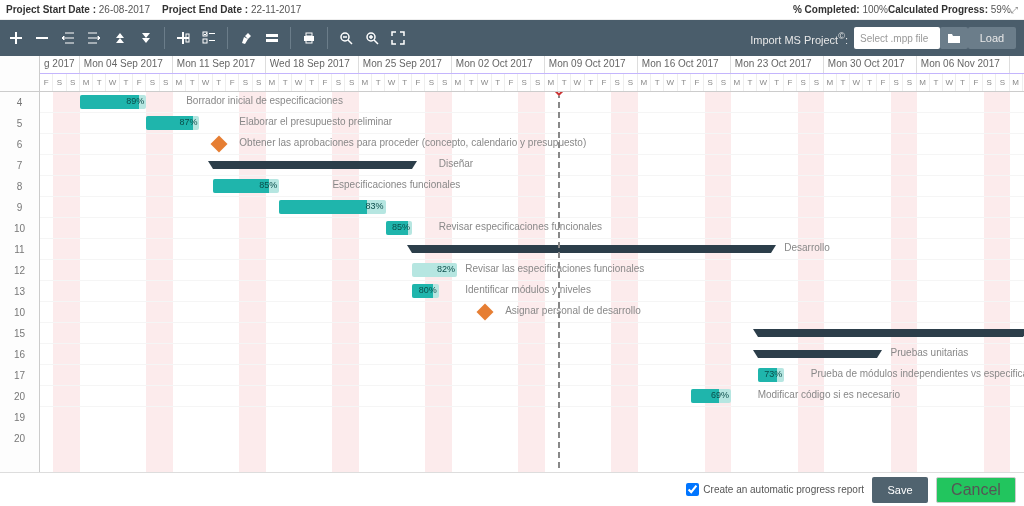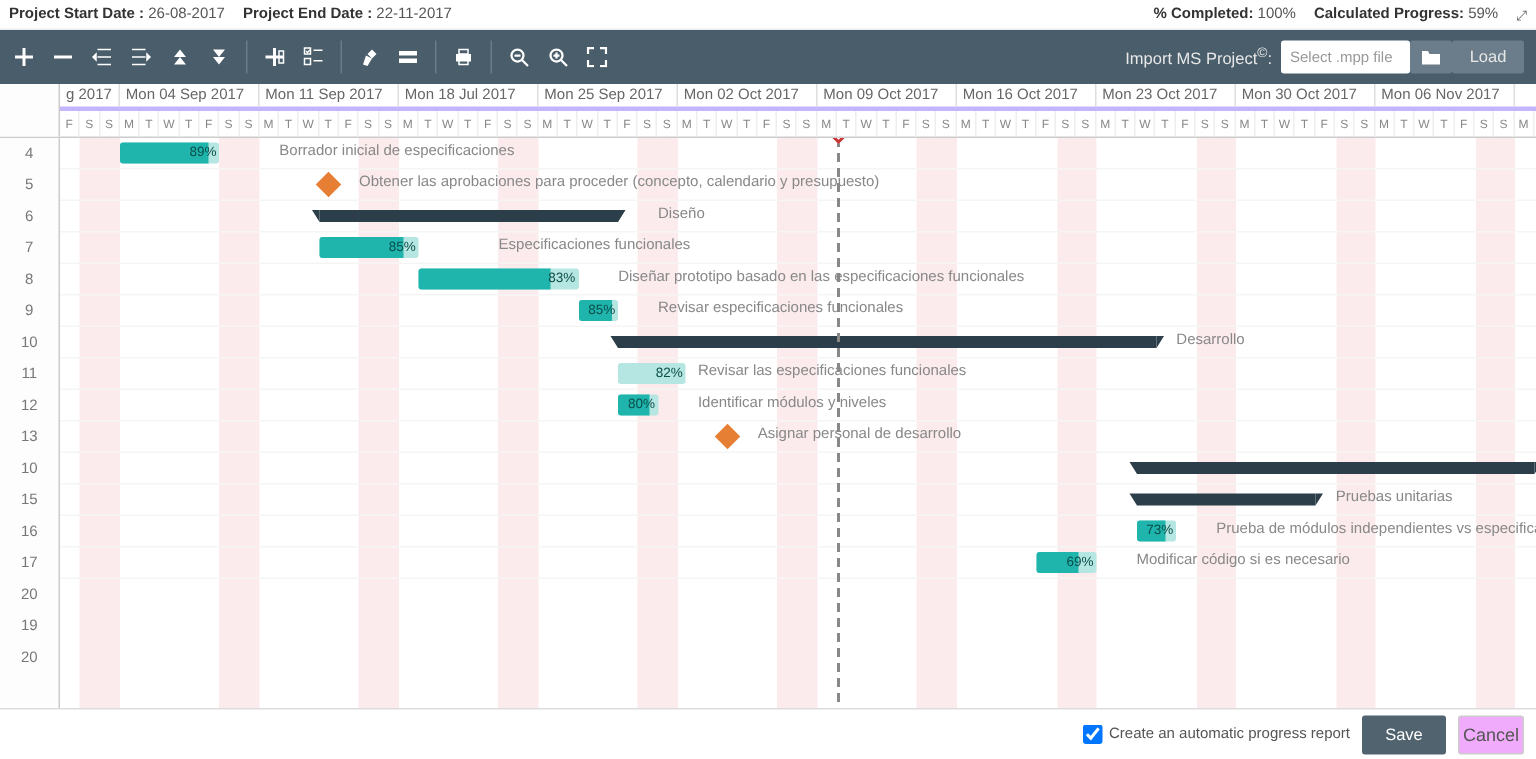--- a/index.html
+++ b/index.html
@@ -1,40 +1,40 @@
 <!DOCTYPE html>
 <html><head>
 <meta charset="utf-8">
 <style>
 * { margin:0; padding:0; box-sizing:border-box; font-family:Arial,Helvetica,sans-serif; }
 html,body { width:1024px; height:506px; overflow:hidden; background:#fff; }
 
 
 .infobar { display:flex; align-items:center; height:20px; font-size:10px; color:#555; padding:0 6px; border-bottom:1px solid #eee; }
 .infobar .left { flex:1; display:flex; gap:12px; }
-.infobar .right { display:flex; gap:12px; align-items:center; }
+.infobar .right { display:flex; align-items:center; }
 .infobar b { color:#333; font-weight:bold; }
 .collapse-icon { font-size:9px; line-height:8px; cursor:pointer; color:#666; }
 
 
 .toolbar { height:36px; background:#4a5d6b; display:flex; align-items:center; padding:0 8px; color:#fff; }
 .toolbar .grp { display:flex; gap:10px; align-items:center; }
 .toolbar .sep { width:1px; height:22px; background:#6b7d8a; margin:0 10px; }
 .toolbar .icon { width:16px; height:16px; cursor:pointer; display:flex; align-items:center; justify-content:center; }
 .toolbar .spacer { flex:1; }
 .importlabel { font-size:11px; color:#e8e8e8; margin-right:6px; }
 .fileinput { width:86px; height:22px; background:#fff; color:#999; font-size:10px; display:flex; align-items:center; padding:11px 6px; border-radius:2px; }
 .folder-btn { width:28px; height:22px; background:#6b7d8a; display:flex; align-items:center; justify-content:center; border-radius:2px; cursor:pointer; }
 .load-btn { width:48px; height:22px; background:#6b7d8a; color:#e8e8e8; font-size:11px; display:flex; align-items:center; justify-content:center; border-radius:2px; cursor:pointer; }
 
 
 .timeline-head { height:36px; border-bottom:1px solid #ccc; display:flex; position:relative; }
 .rownum-head { width:40px; border-right:1px solid #ccc; background:#fdfdfd; }
 .weeks-wrap { flex:1; position:relative; overflow:hidden; }
-.weeks-row { height:18px; display:flex; border-bottom:3px solid #c4b5fd; }
+.weeks-row { height:18px; display:flex; border-bottom:1px solid #c4b5fd; }
 .week { flex:0 0 93px; font-size:10px; color:#666; padding:2px 4px; border-right:1px solid #ddd; white-space:nowrap; overflow:hidden; }
 .days-row { height:18px; display:flex; }
 .day { flex:0 0 13.29px; font-size:8px; color:#888; text-align:center; line-height:18px; border-right:1px solid #eee; }
 
 
 .chart-area { position:relative; height:396px; display:flex; }
 .rownums { width:40px; border-right:1px solid #ccc; background:#fdfdfd; }
 .rownum { height:21px; font-size:10px; color:#777; text-align:center; line-height:21px; }
 .gantt { flex:1; position:relative; overflow:hidden; }
 .row { height:21px; border-bottom:1px solid #f5f5f5; position:relative; }
@@ -58,21 +58,21 @@
 .bar-label { position:absolute; font-size:10px; color:#888; top:3px; white-space:nowrap; }
 
 
 .hscroll { position:absolute; left:40px; right:0; bottom:0; height:14px; background:#f0f0f0; display:flex; align-items:center; }
 .hscroll .thumb { position:absolute; height:10px; background:#b8b8b8; border-radius:5px; top:2px; }
 
 
 .footer { position:absolute; bottom:0; left:0; right:0; height:34px; background:#fff; border-top:1px solid #ddd; display:flex; align-items:center; justify-content:flex-end; padding:0 8px; gap:8px; }
 .chk { display:flex; align-items:center; gap:4px; font-size:10px; color:#555; }
 .btn-save { width:56px; height:26px; background:#50636f; color:#fff; font-size:11px; display:flex; align-items:center; justify-content:center; border-radius:2px; cursor:pointer; }
-.btn-cancel { width:44px; height:26px; background:#f0abfc; color:#555; font-size:12px; border:1px solid #ccc; display:flex; align-items:center; justify-content:center; border-radius:2px; cursor:pointer; }
+.btn-cancel { width:80px; height:26px; background:#22c55e; color:#555; font-size:16px; border:1px solid #ccc; display:flex; align-items:center; justify-content:center; border-radius:2px; cursor:pointer; }
 
 svg { display:block; }
 </style>
 </head>
 <body>
 
 <div class="infobar">
   <div class="left">
     <span><b>Project Start Date :</b> <span>26-08-2017</span></span>
     <span><b>Project End Date :</b> <span>22-11-2017</span></span>
@@ -191,21 +191,21 @@
   <div class="load-btn">Load</div>
 </div>
 
 <div class="timeline-head">
   <div class="rownum-head"></div>
   <div class="weeks-wrap">
     <div class="weeks-row" id="weeks-row">
         <div class="week" style="flex: 0 0 39.87px;">g 2017</div>
         <div class="week">Mon 04 Sep 2017</div>
         <div class="week">Mon 11 Sep 2017</div>
-        <div class="week">Mon 18 Jul 2017</div>
+        <div class="week">Wed 18 Sep 2017</div>
         <div class="week">Mon 25 Sep 2017</div>
         <div class="week">Mon 02 Oct 2017</div>
         <div class="week">Mon 09 Oct 2017</div>
         <div class="week">Mon 16 Oct 2017</div>
         <div class="week">Mon 23 Oct 2017</div>
         <div class="week">Mon 30 Oct 2017</div>
         <div class="week">Mon 06 Nov 2017</div>
       </div>
     <div class="days-row" id="days-row">
         <div class="day">F</div>
@@ -322,40 +322,46 @@
       </div>
     <div id="rows">
         <div class="row">
           <div class="task-bar" style="left: 39.87px; width: 66.45px;">
             <div class="prog" style="width: 89%;"></div>
             <div class="pct">89%</div>
           </div>
           <div class="bar-label" style="left: 146.19px;">Borrador inicial de especificaciones</div>
         </div>
         <div class="row">
+          <div class="task-bar" style="left: 106.32px; width: 53.16px;">
+            <div class="prog" style="width: 87%;"></div>
+            <div class="pct">87%</div>
+          </div>
+          <div class="bar-label" style="left: 199.35px;">Elaborar el presupuesto preliminar</div>
+        </div>
+        <div class="row">
           <div class="milestone" style="left: 172.77px;"></div>
           <div class="bar-label" style="left: 199.35px;">Obtener las aprobaciones para proceder (concepto, calendario y presupuesto)</div>
         </div>
         <div class="row">
           <div class="summary-bar" style="left: 172.77px; width: 199.35px;"></div>
-          <div class="bar-label" style="left: 398.7px;">Diseño</div>
+          <div class="bar-label" style="left: 398.7px;">Diseñar</div>
         </div>
         <div class="row">
           <div class="task-bar" style="left: 172.77px; width: 66.45px;">
             <div class="prog" style="width: 85%;"></div>
             <div class="pct">85%</div>
           </div>
           <div class="bar-label" style="left: 292.38px;">Especificaciones funcionales</div>
         </div>
         <div class="row">
           <div class="task-bar" style="left: 239.22px; width: 106.32px;">
             <div class="prog" style="width: 83%;"></div>
             <div class="pct">83%</div>
           </div>
-          <div class="bar-label" style="left: 372.12px;">Diseñar prototipo basado en las especificaciones funcionales</div>
         </div>
         <div class="row">
           <div class="task-bar" style="left: 345.54px; width: 26.58px;">
             <div class="prog" style="width: 85%;"></div>
             <div class="pct">85%</div>
           </div>
           <div class="bar-label" style="left: 398.7px;">Revisar especificaciones funcionales</div>
         </div>
         <div class="row">
           <div class="summary-bar" style="left: 372.12px; width: 358.83px;"></div>

